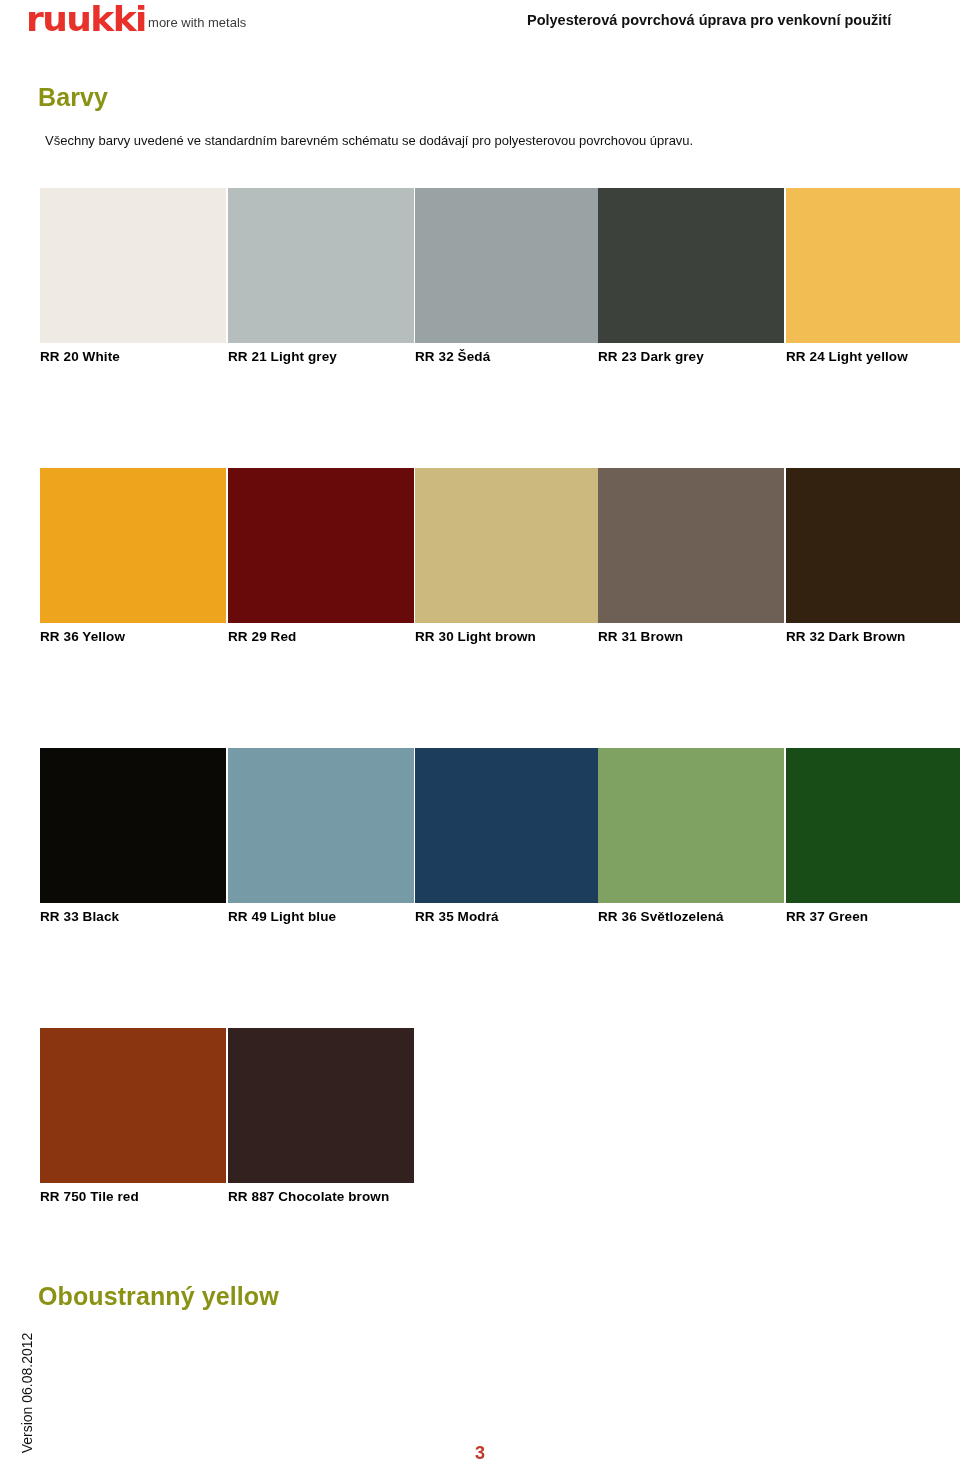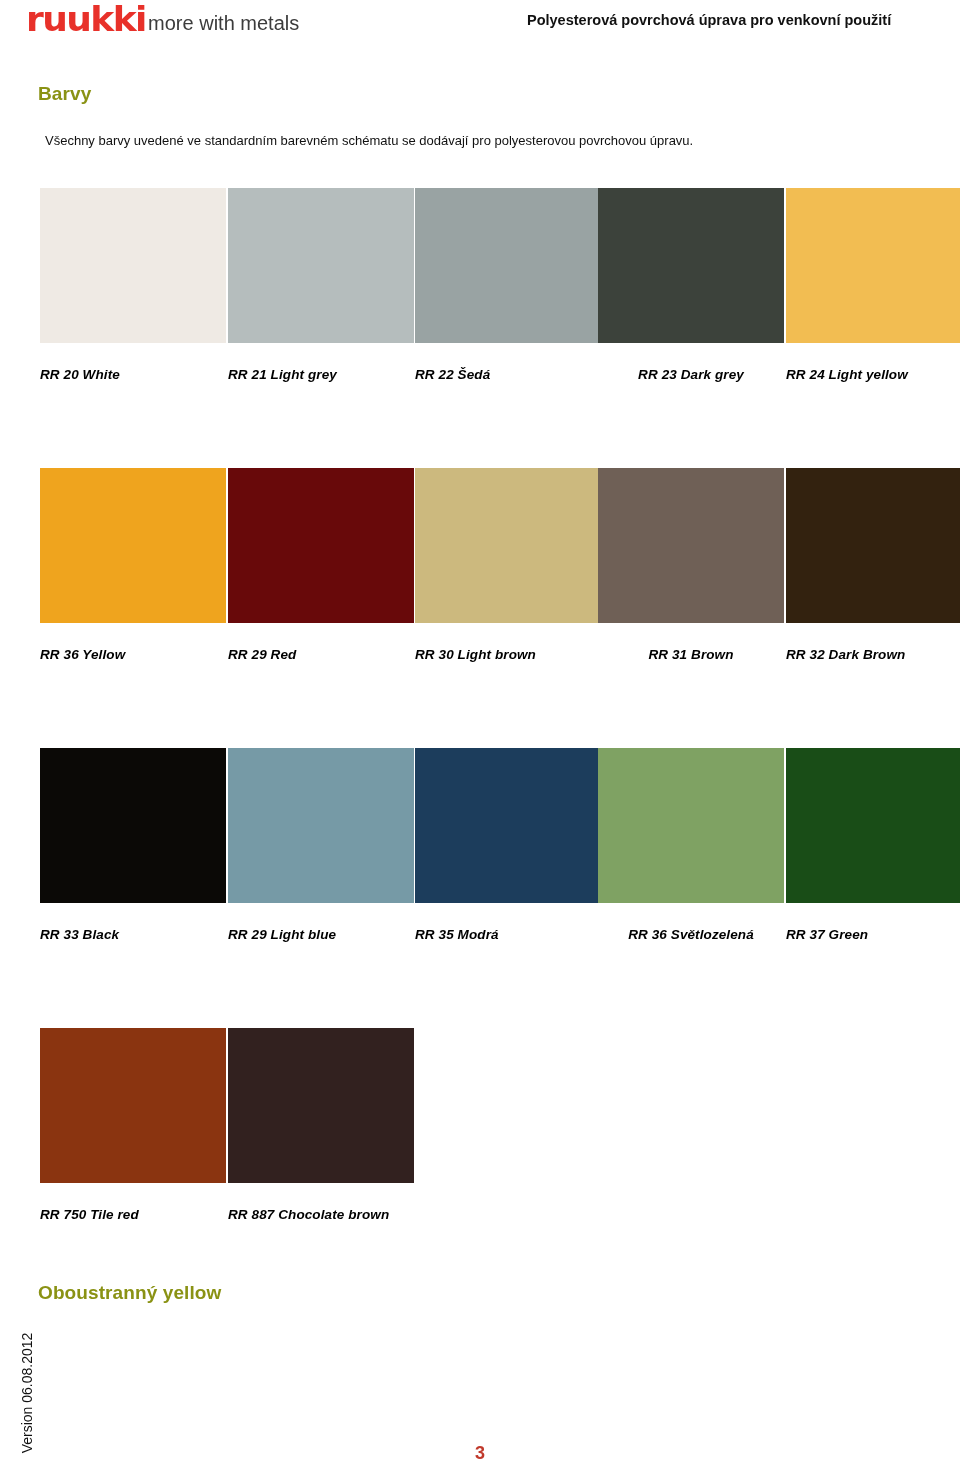--- a/index.html
+++ b/index.html
@@ -39,40 +39,40 @@
     font-size: 34px;
     line-height: 34px;
     font-weight: 700;
     color: #E8312A;
     letter-spacing: -1.5px;
     transform: scaleX(1.06);
     transform-origin: left bottom;
     font-family: "DejaVu Sans", sans-serif;
   }
   .logo-tag {
-    font-size: 20px;
+    font-size: 13px;
     line-height: 16px;
     color: #3c3c3c;
     padding-bottom: 5px;
     white-space: nowrap;
   }
   .header-title {
     position: absolute;
     left: 527px;
     top: 12px;
     font-size: 14.5px;
     font-weight: 700;
     color: #111111;
     white-space: nowrap;
   }
 
   
   .section-heading {
     position: absolute;
-    font-size: 19px;
+    font-size: 25px;
     font-weight: 700;
     color: #8a9214;
     letter-spacing: 0.1px;
   }
   #heading-barvy { left: 38px; top: 83px; }
   #heading-coating { left: 38px; top: 1282px; }
 
   .body-text {
     position: absolute;
     font-size: 13px;
@@ -94,36 +94,35 @@
   #row-4 { top: 1028px; }
 
   .swatch-cell {
     position: absolute;
     top: 0;
     width: 186px;
   }
   .swatch-cell.c0 { left: 40px; }
   .swatch-cell.c1 { left: 228px; }
   .swatch-cell.c2 { left: 415px; }
-  .swatch-cell.c3 { left: 598px; text-align: center; }
+  .swatch-cell.c3 { left: 598px; }
   .swatch-cell.c4 { left: 786px; }
 
   .swatch-chip {
     width: 100%;
     height: 155px;
     display: block;
   }
   .swatch-label {
-    margin-top: 24px;
+    margin-top: 6px;
     font-size: 13.5px;
     font-weight: 700;
     color: #000000;
     white-space: nowrap;
     letter-spacing: 0.1px;
-    font-style: italic;
   }
 
   
   .version {
     position: absolute;
     left: -53px;
     top: 1385px;
     width: 160px;
     text-align: center;
     transform: rotate(-90deg);
@@ -163,21 +162,21 @@
       <div class="swatch-cell c0">
         <div class="swatch-chip" style="background: rgb(239, 234, 228);"></div>
         <div class="swatch-label">RR 20 White</div>
       </div>
       <div class="swatch-cell c1">
         <div class="swatch-chip" style="background: rgb(181, 189, 189);"></div>
         <div class="swatch-label">RR 21 Light grey</div>
       </div>
       <div class="swatch-cell c2">
         <div class="swatch-chip" style="background: rgb(153, 163, 163);"></div>
-        <div class="swatch-label">RR 22 Šedá</div>
+        <div class="swatch-label">RR 32 Šedá</div>
       </div>
       <div class="swatch-cell c3">
         <div class="swatch-chip" style="background: rgb(60, 66, 59);"></div>
         <div class="swatch-label">RR 23 Dark grey</div>
       </div>
       <div class="swatch-cell c4">
         <div class="swatch-chip" style="background: rgb(242, 189, 82);"></div>
         <div class="swatch-label">RR 24 Light yellow</div>
       </div>
     </div>
@@ -203,21 +202,21 @@
         <div class="swatch-label">RR 32 Dark Brown</div>
       </div>
     </div>
   <div class="swatch-row" id="row-3">
       <div class="swatch-cell c0">
         <div class="swatch-chip" style="background: rgb(11, 9, 6);"></div>
         <div class="swatch-label">RR 33 Black</div>
       </div>
       <div class="swatch-cell c1">
         <div class="swatch-chip" style="background: rgb(118, 154, 166);"></div>
-        <div class="swatch-label">RR 29 Light blue</div>
+        <div class="swatch-label">RR 49 Light blue</div>
       </div>
       <div class="swatch-cell c2">
         <div class="swatch-chip" style="background: rgb(28, 61, 92);"></div>
         <div class="swatch-label">RR 35 Modrá</div>
       </div>
       <div class="swatch-cell c3">
         <div class="swatch-chip" style="background: rgb(127, 162, 99);"></div>
         <div class="swatch-label">RR 36 Světlozelená</div>
       </div>
       <div class="swatch-cell c4">

